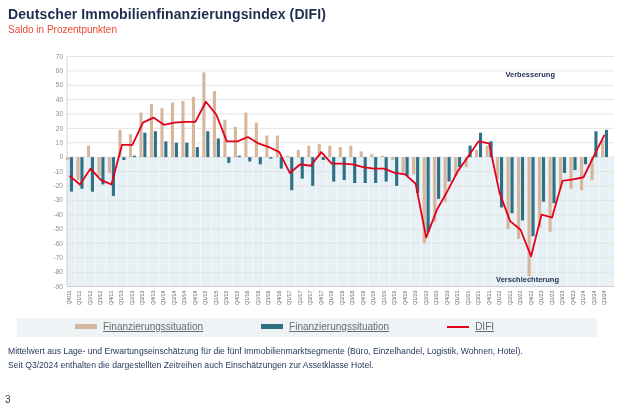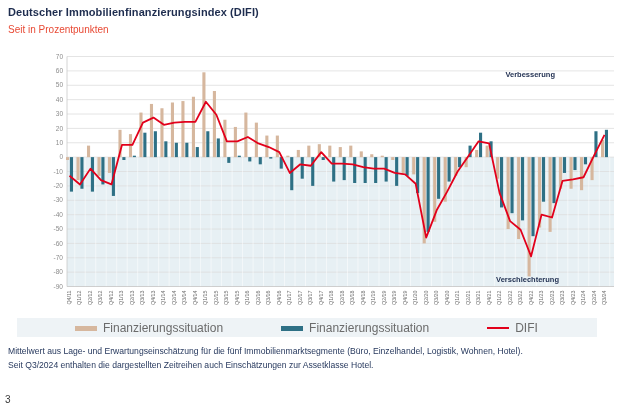--- a/index.html
+++ b/index.html
@@ -1,38 +1,38 @@
 <!DOCTYPE html>
 <html><head>
 <meta charset="utf-8">
 <style>
   html,body{margin:0;padding:0;background:#fff;}
   .page{position:relative;width:624px;height:412px;background:#ffffff;overflow:hidden;
         font-family:"Liberation Sans", sans-serif;}
-  .title{position:absolute;left:8px;top:6px;font-size:11px;font-weight:bold;color:#1e2d4f;letter-spacing:.1px;text-align:right;}
+  .title{position:absolute;left:8px;top:6px;font-size:14px;font-weight:bold;color:#1e2d4f;letter-spacing:.1px;text-align:right;}
   .subtitle{position:absolute;left:8px;top:24px;font-size:10px;color:#e84a35;}
   .chart-wrap{position:absolute;left:6px;top:50px;width:624px;height:270px;padding-left:16px;}
   .legend-band{position:absolute;left:17px;top:318px;width:580px;height:19px;background:#eef3f6;}
   .legend{position:absolute;left:75px;top:321px;width:520px;display:flex;align-items:center;gap:0;}
   .legend-item{display:flex;align-items:center;margin-right:58px;}
   .legend-item:last-child{margin-right:1px;}
   .sw{width:22px;height:5px;margin-right:6px;}
   .sw-line{width:22px;height:2px;margin-right:6px;}
-  .legend-label{font-size:12px;color:#6b6b6b;}
+  .legend-label{font-size:10px;color:#6b6b6b;text-decoration:underline;}
   .footer{position:absolute;left:8px;color:#27395e;font-size:8.6px;line-height:14px;}
   .f1{top:344px;text-align:center;} .f2{top:358px;} .f3{top:372px;}
   .pagenum{position:absolute;left:5px;top:394px;font-size:10px;color:#3a3a3a;}
   svg text{font-family:"Liberation Sans", sans-serif;}
 </style>
 </head>
 <body>
 
 <div class="page">
   <div class="title">Deutscher Immobilienfinanzierungsindex (DIFI)</div>
-  <div class="subtitle">Seit in Prozentpunkten</div>
+  <div class="subtitle">Saldo in Prozentpunkten</div>
 
   <div class="chart-wrap">
     <svg id="difi-svg" width="624" height="270" viewBox="0 0 624 270">
         <rect x="45" y="107.125" width="547" height="129.375" fill="#e7f0f4"></rect>
         <g>
           <line x1="45" y1="236.5" x2="592" y2="236.5" stroke="#dddddd" stroke-width="0.8"></line>
           <text x="41" y="238.7" text-anchor="end" font-size="6.5" fill="#8c8c8c">-90</text>
           <line x1="45" y1="222.125" x2="592" y2="222.125" stroke="#dddddd" stroke-width="0.8"></line>
           <text x="41" y="224.325" text-anchor="end" font-size="6.5" fill="#8c8c8c">-80</text>
           <line x1="45" y1="207.75" x2="592" y2="207.75" stroke="#dddddd" stroke-width="0.8"></line>

